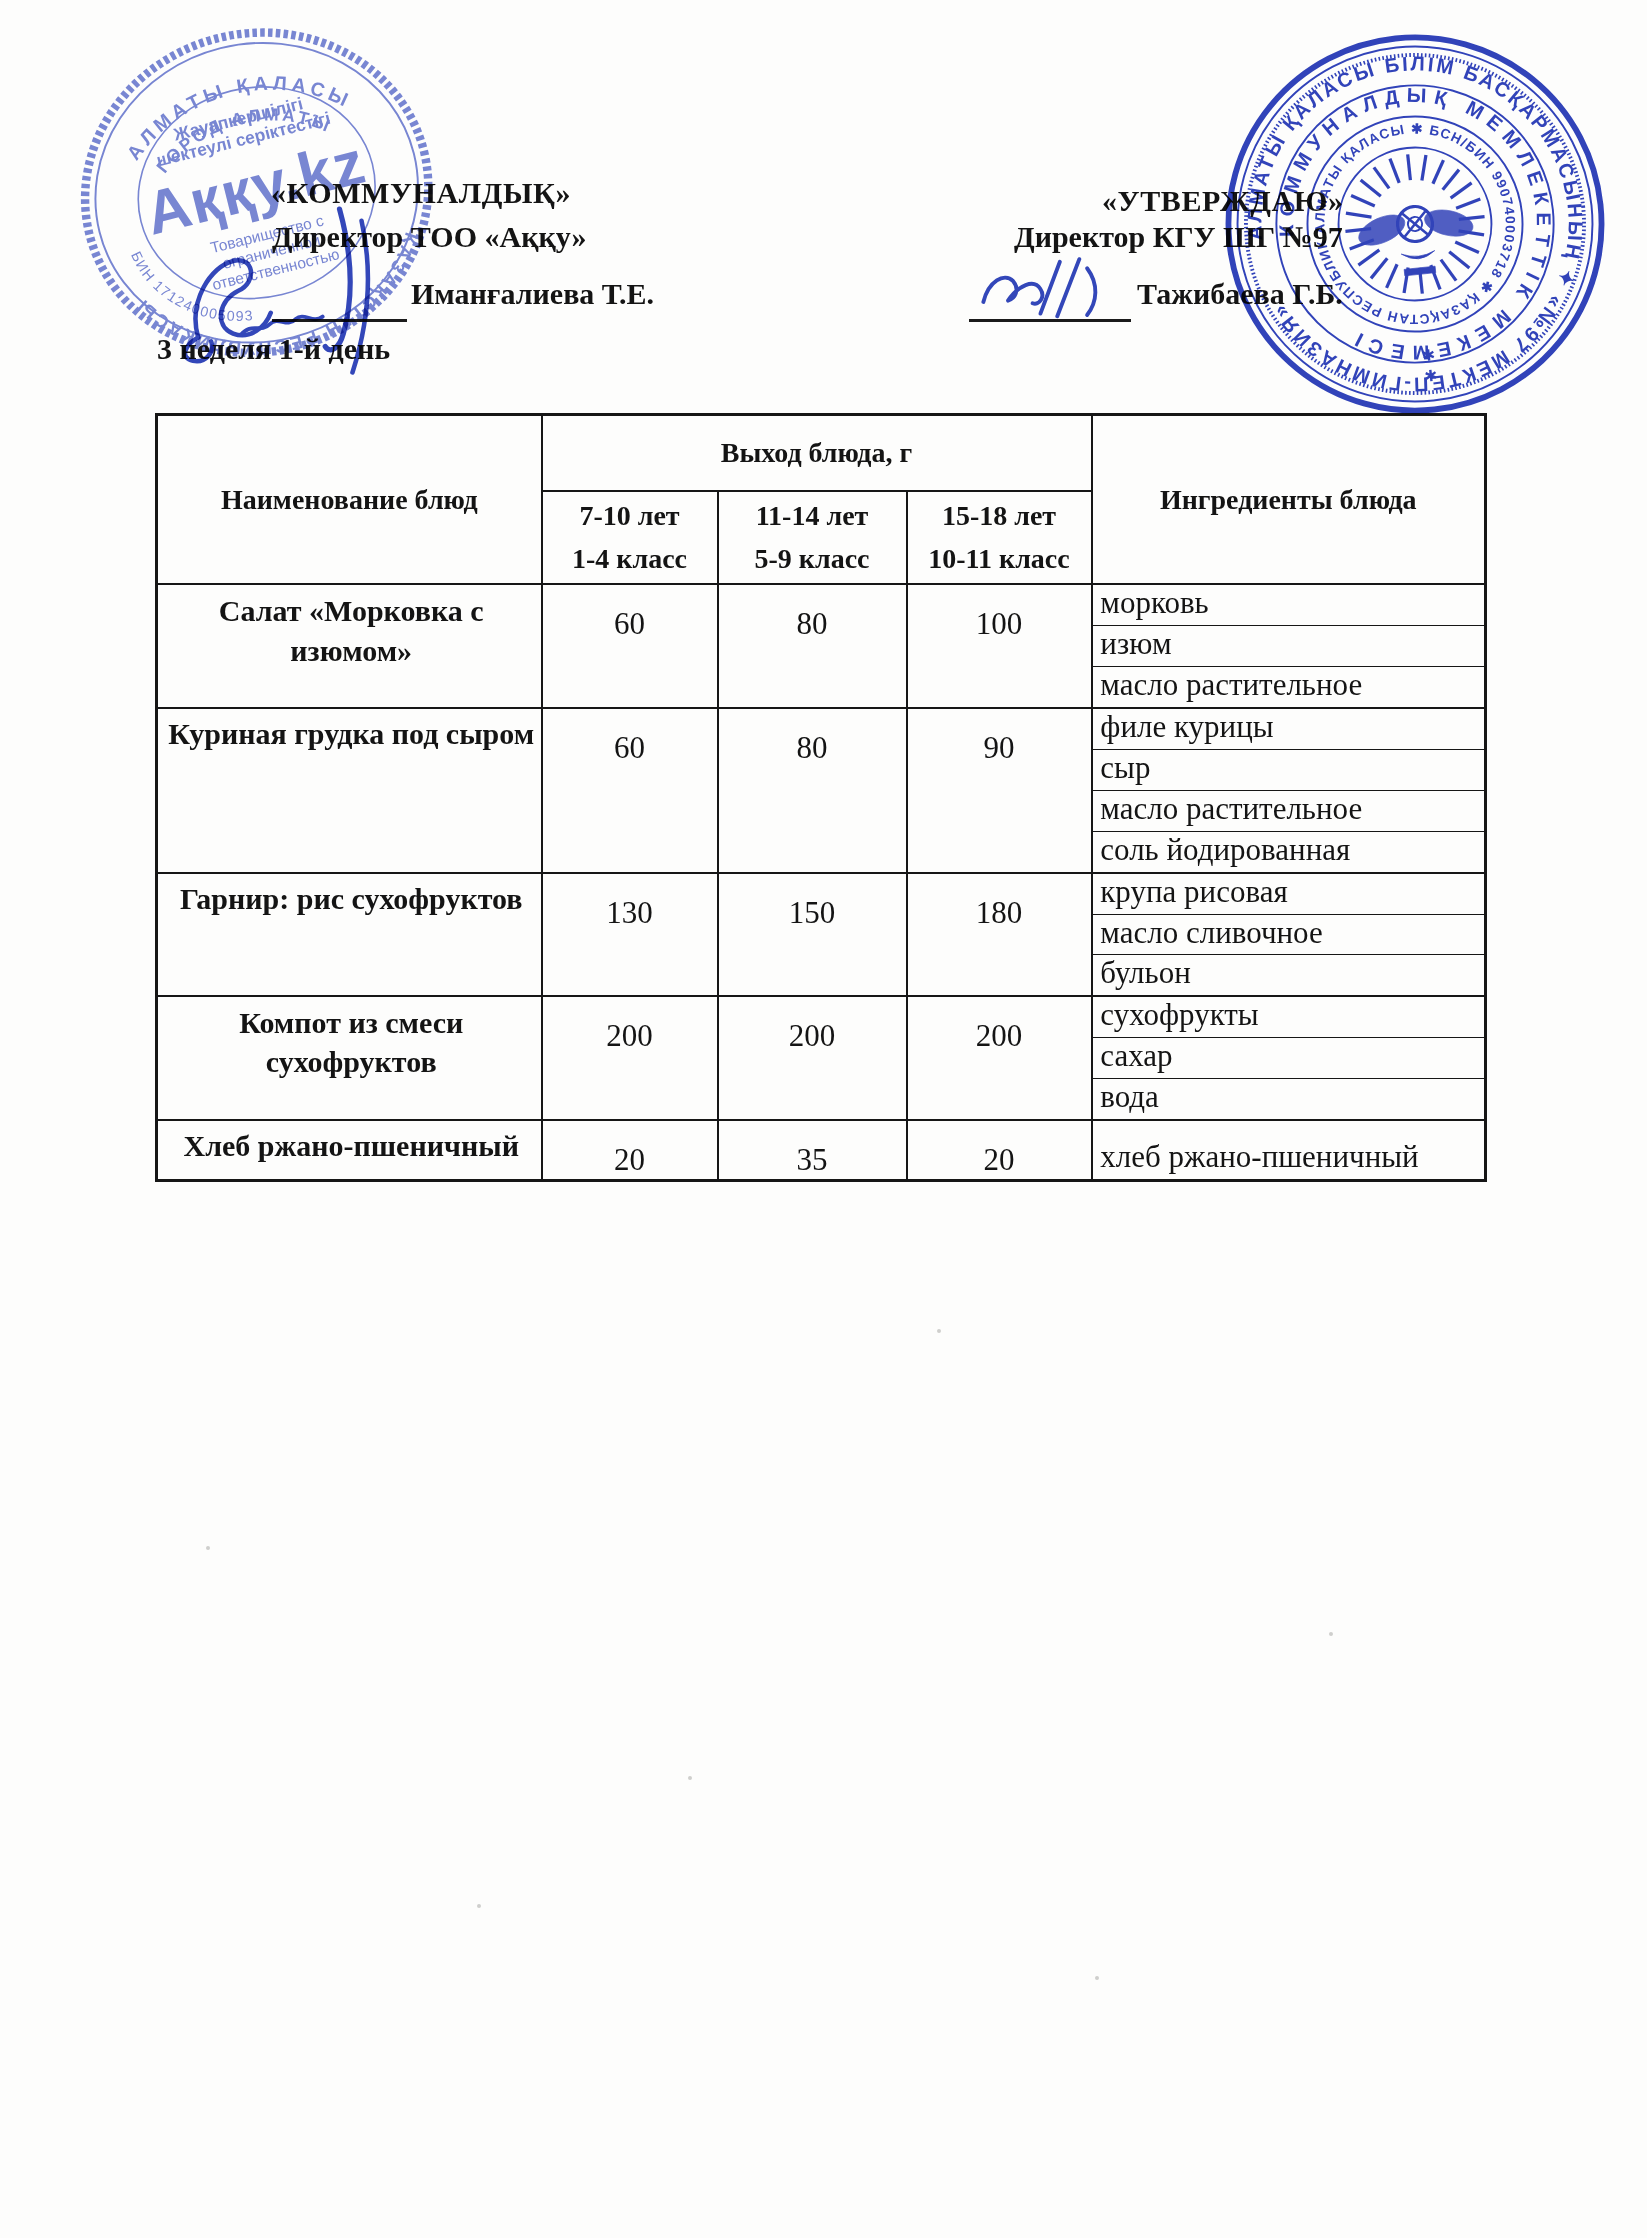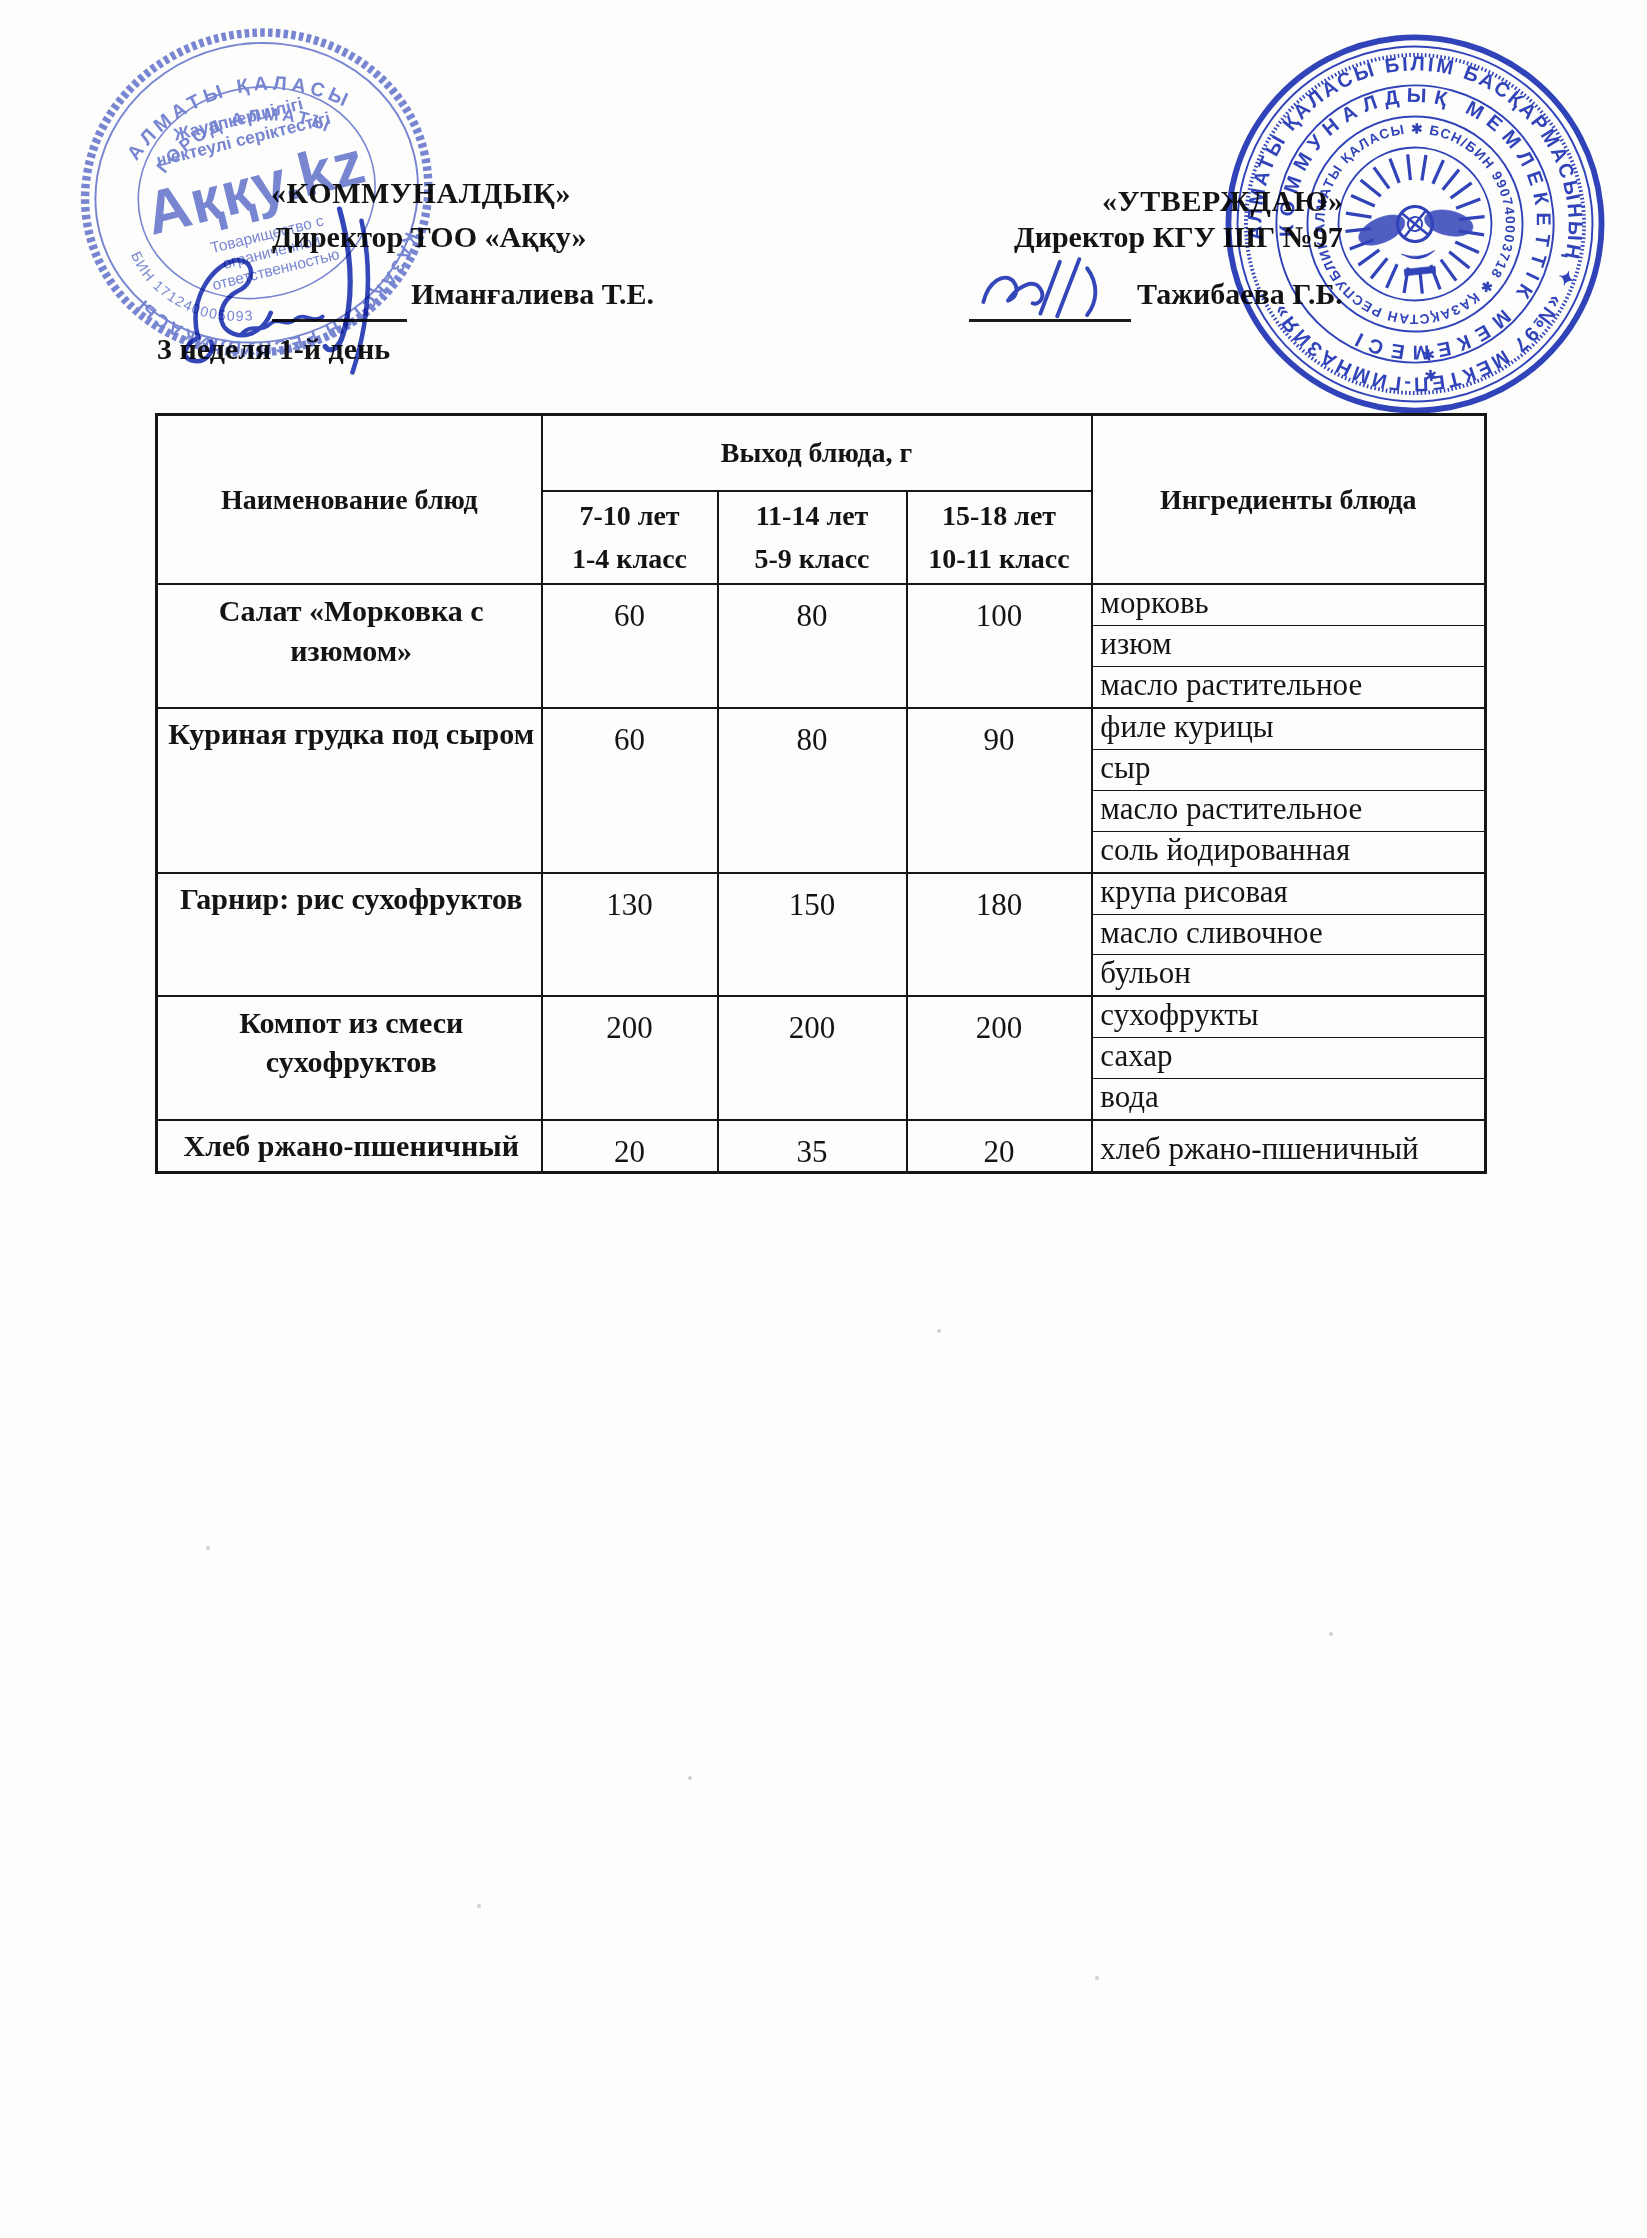--- a/index.html
+++ b/index.html
@@ -36,21 +36,21 @@
   .sig-right{left:973px;top:237px;width:188px;height:91px;}
 
   
   .table-wrap{position:absolute;left:155px;top:413px;z-index:2;}
   table.menu{border-collapse:collapse;table-layout:fixed;width:1329px;background:transparent;}
   table.menu{border:3.9px solid #161616;}
   .menu td,.menu th{border:2.6px solid #161616;overflow:hidden;}
   .menu th{font-weight:bold;font-size:28px;text-align:center;vertical-align:middle;padding:2.6px;}
   .menu .th-age div{line-height:1.55;}
   .menu td.dish{vertical-align:top;text-align:center;padding:5.2px 2.6px 0 6.5px;font-size:30px;line-height:1.33;font-weight:bold;}
-  .menu td.num{vertical-align:top;text-align:center;padding-top:13px;font-size:31px;}
+  .menu td.num{vertical-align:top;text-align:center;padding-top:21px;font-size:31px;}
   .menu td.ing{vertical-align:bottom;text-align:left;padding:0 5.2px 3.9px 7.8px;font-size:31px;
                border-top-width:1.3px;border-bottom-width:1.3px;border-radius:8px;}
   .menu td.ing.first{border-top-width:2.6px;}
   .menu tr.h1{height:76px;}
   .menu tr.h2{height:80px;}
 
   
   .speck{position:absolute;width:3.9px;height:3.9px;border-radius:50%;background:#cfcfcd;z-index:1;}
 </style>
 </head>

